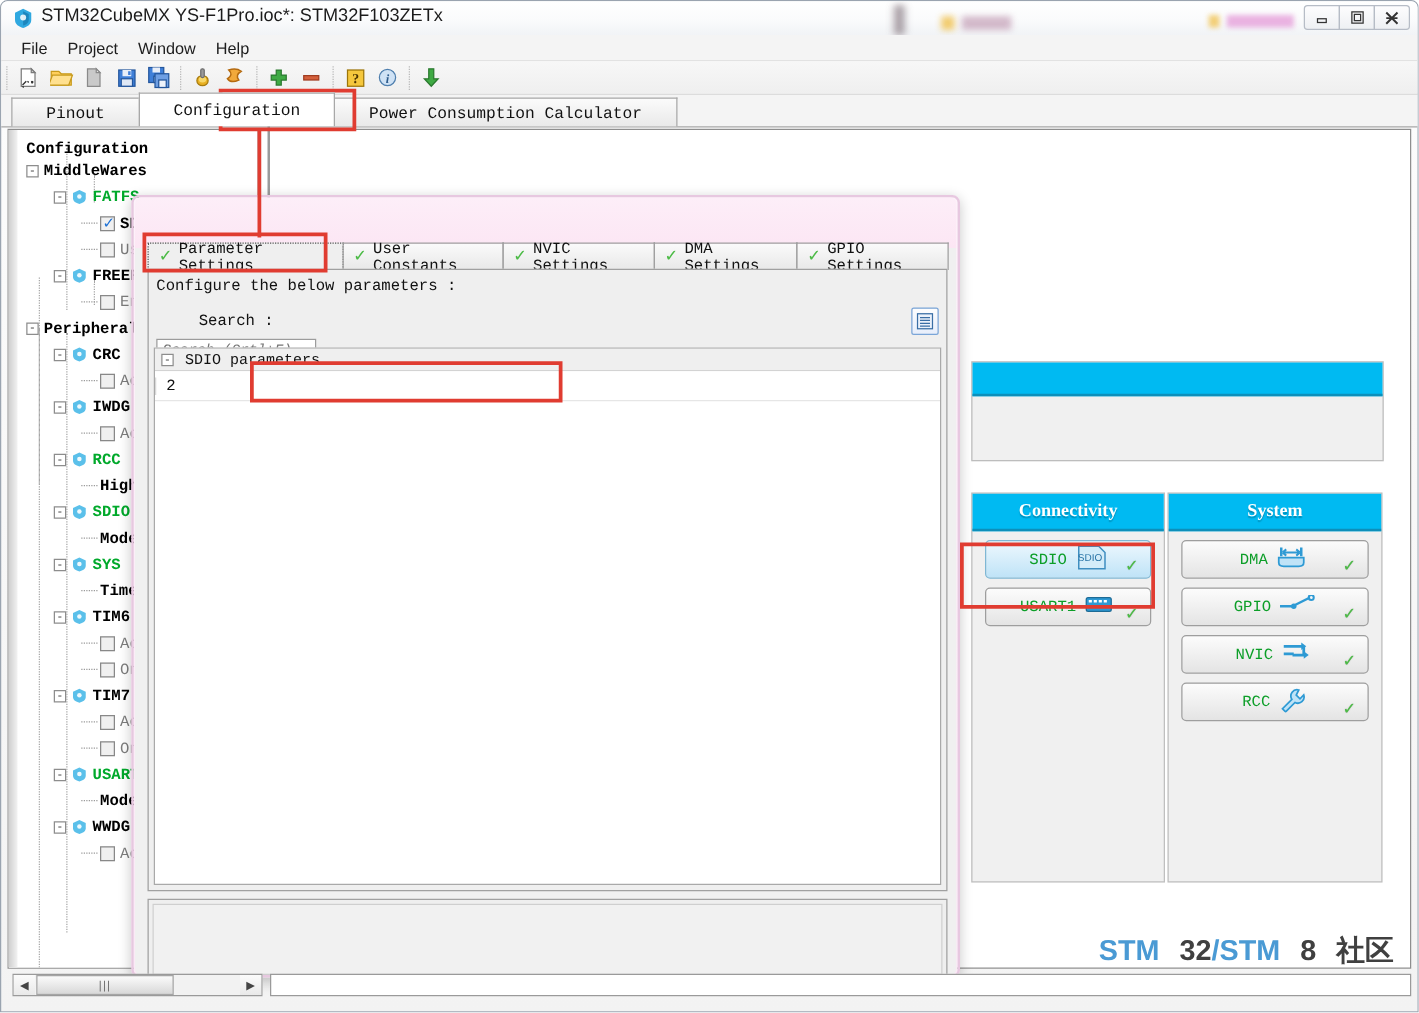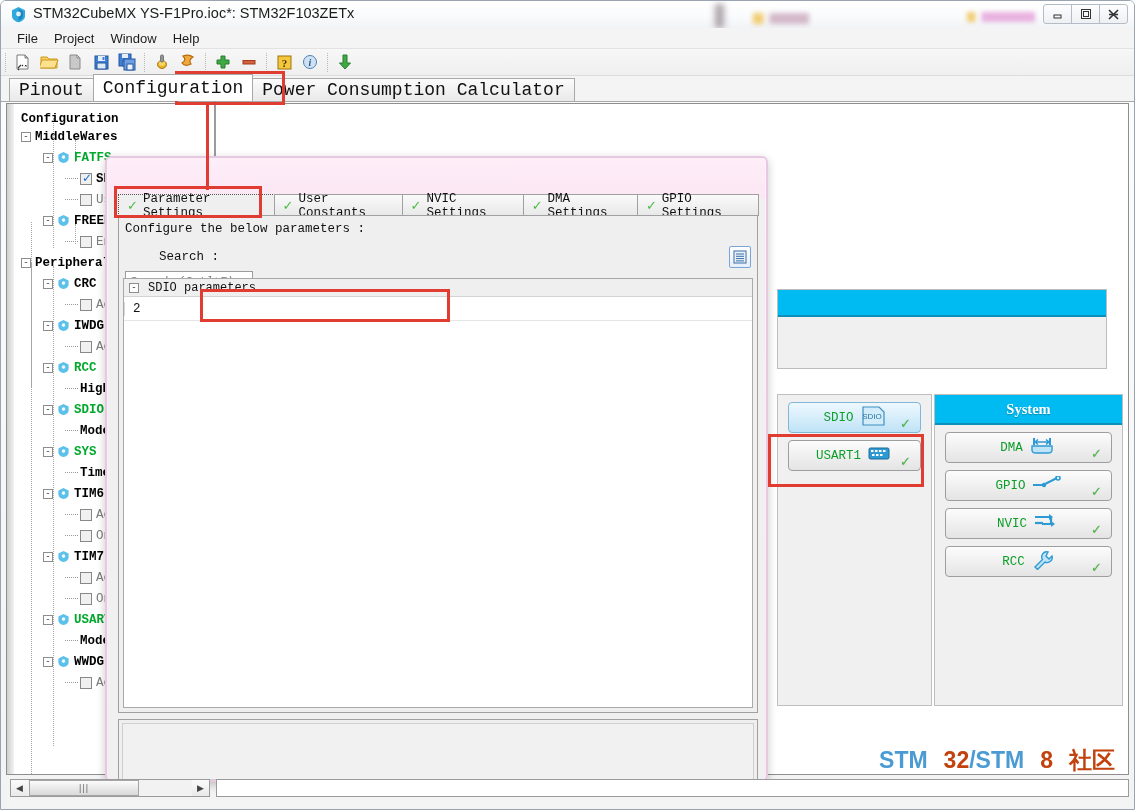--- a/index.html
+++ b/index.html
@@ -85,25 +85,25 @@
     width: 26px; height: 24px; display: flex; align-items: center; justify-content: center;
   }
 
   
   .tabstrip {
     position: absolute; left: 1px; top: 76px; width: 1133px; height: 26px;
     background: #f4f4f4; border-bottom: 1px solid #a8a8a8;
     display: flex; align-items: flex-end; padding-left: 8px;
   }
   .tab {
-    height: 23px; padding: 0 9px;
+    height: 23px; padding: 0 27px;
     background: linear-gradient(to bottom,#fbfbfb,#e9e9e9);
     border: 1px solid #a8a8a8; border-bottom: none;
     display: flex; align-items: center;
-    font-family: "Liberation Mono", monospace; font-size: 18px; color: #111;
+    font-family: "Liberation Mono", monospace; font-size: 13px; color: #111;
     margin-right: -1px;
   }
   .tab.active {
     background: #ffffff; height: 27px; position: relative; z-index: 3;
   }
 
   
   .content {
     position: absolute; left: 6px; top: 103px; width: 1123px; height: 672px;
     background: #ffffff; border: 1px solid #8e8e8e;
@@ -301,21 +301,21 @@
   .statusbar {
     position: absolute; left: 216px; top: 779px; width: 913px; height: 18px;
     border: 1px solid #9a9a9a; background: #ffffff;
   }
   .watermark {
     position: absolute; left: 872px; top: 748px; width: 250px; height: 48px;
     text-align: center; user-select: none;
   }
   .wm1 { font-size: 23px; font-weight: bold; letter-spacing: 0px; line-height: 25px; }
   .wm1 .b { color: #4a9ad4; }
-  .wm1 .l { color: #c2410c; margin-left: 16px; }
+  .wm1 .l { color: #404040; margin-left: 16px; }
   .wm2 { font-size: 18px; color: #c4dced; line-height: 19px; font-family: "Liberation Sans", sans-serif; }
 </style>
 </head>
 <body>
 
 <div id="root">
   <div class="win-frame"></div>
 
   <div class="titlebar">
     <span class="app-icon">
@@ -627,20 +627,21 @@
             <span class="tlabel gray">Ac</span>
           </div>
         </div>
     </div>
 
     <div class="panel-top">
       <div class="phdr"></div>
     </div>
 
     <div class="pgroup" style="left:770px; top:290px; width:155px; height:312px;">
+      <div class="phdr-blue">Connectivity</div>
       <div class="ipbtn sel">
         <span>SDIO</span>
         <span>
           <svg width="26" height="20" viewBox="0 0 26 20">
             <path d="M3 1 h16 l5 5 v13 h-21 z" fill="#d3ecf9" stroke="#3f8ec0" stroke-width="1.2"></path>
             <text x="12" y="13" font-size="8" font-family="Liberation Sans, sans-serif" text-anchor="middle" fill="#2773a5">SDIO</text>
           </svg>
         </span>
         <span class="chk-green">✓</span>
       </div>
@@ -657,21 +658,21 @@
               <rect x="5" y="9" width="2.5" height="2"></rect>
                 <rect x="9" y="9" width="2.5" height="2"></rect>
               <rect x="13" y="9" width="2.5" height="2"></rect>
             </g>
           </svg>
         </span>
         <span class="chk-green">✓</span>
       </div>
     </div>
 
-    <div class="pgroup" style="left:927px; top:290px; width:189px; height:312px;">
+    <div class="pgroup" style="left:927px; top:290px; width:172px; height:312px;">
       <div class="phdr-blue">System</div>
       <div class="ipbtn">
         <span>DMA</span>
         <span>
           <svg width="28" height="20" viewBox="0 0 28 20">
             <path d="M5 2 v7 M21 2 v7" stroke="#2e9ad4" stroke-width="2"></path>
             <path d="M6 6 h14 M6 6 l3 -2.5 M6 6 l3 2.5 M20 6 l-3 -2.5 M20 6 l-3 2.5" stroke="#2e9ad4" stroke-width="1.6" fill="none"></path>
             <path d="M3 10 h20 v4 q0 3 -4 3 h-12 q-4 0 -4 -3 z" fill="#bfe3f7" stroke="#2e9ad4" stroke-width="1.4"></path>
           </svg>
         </span>

